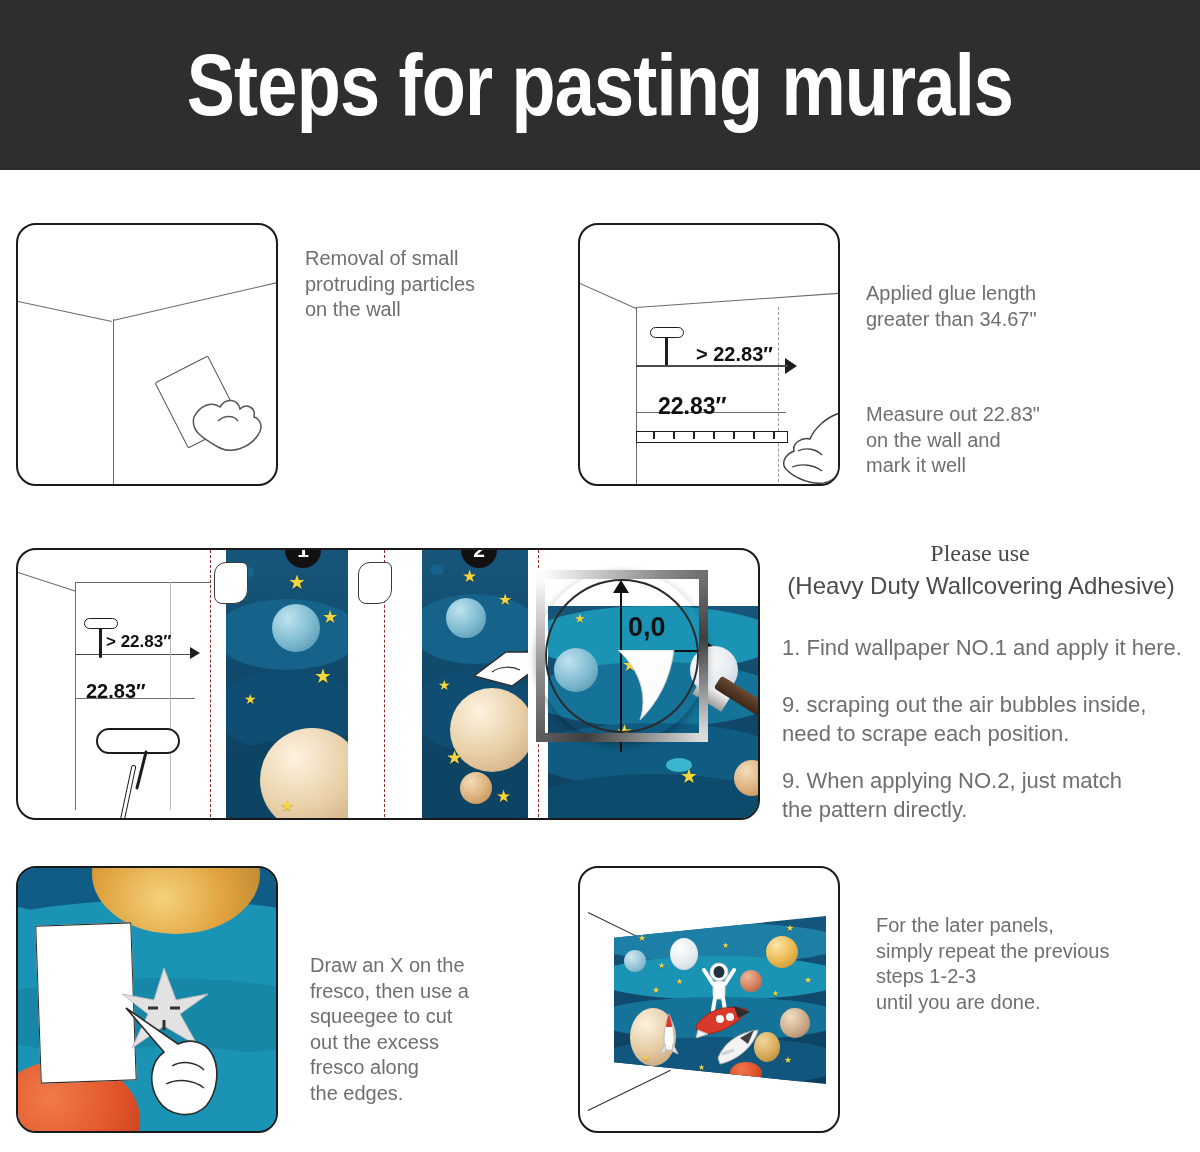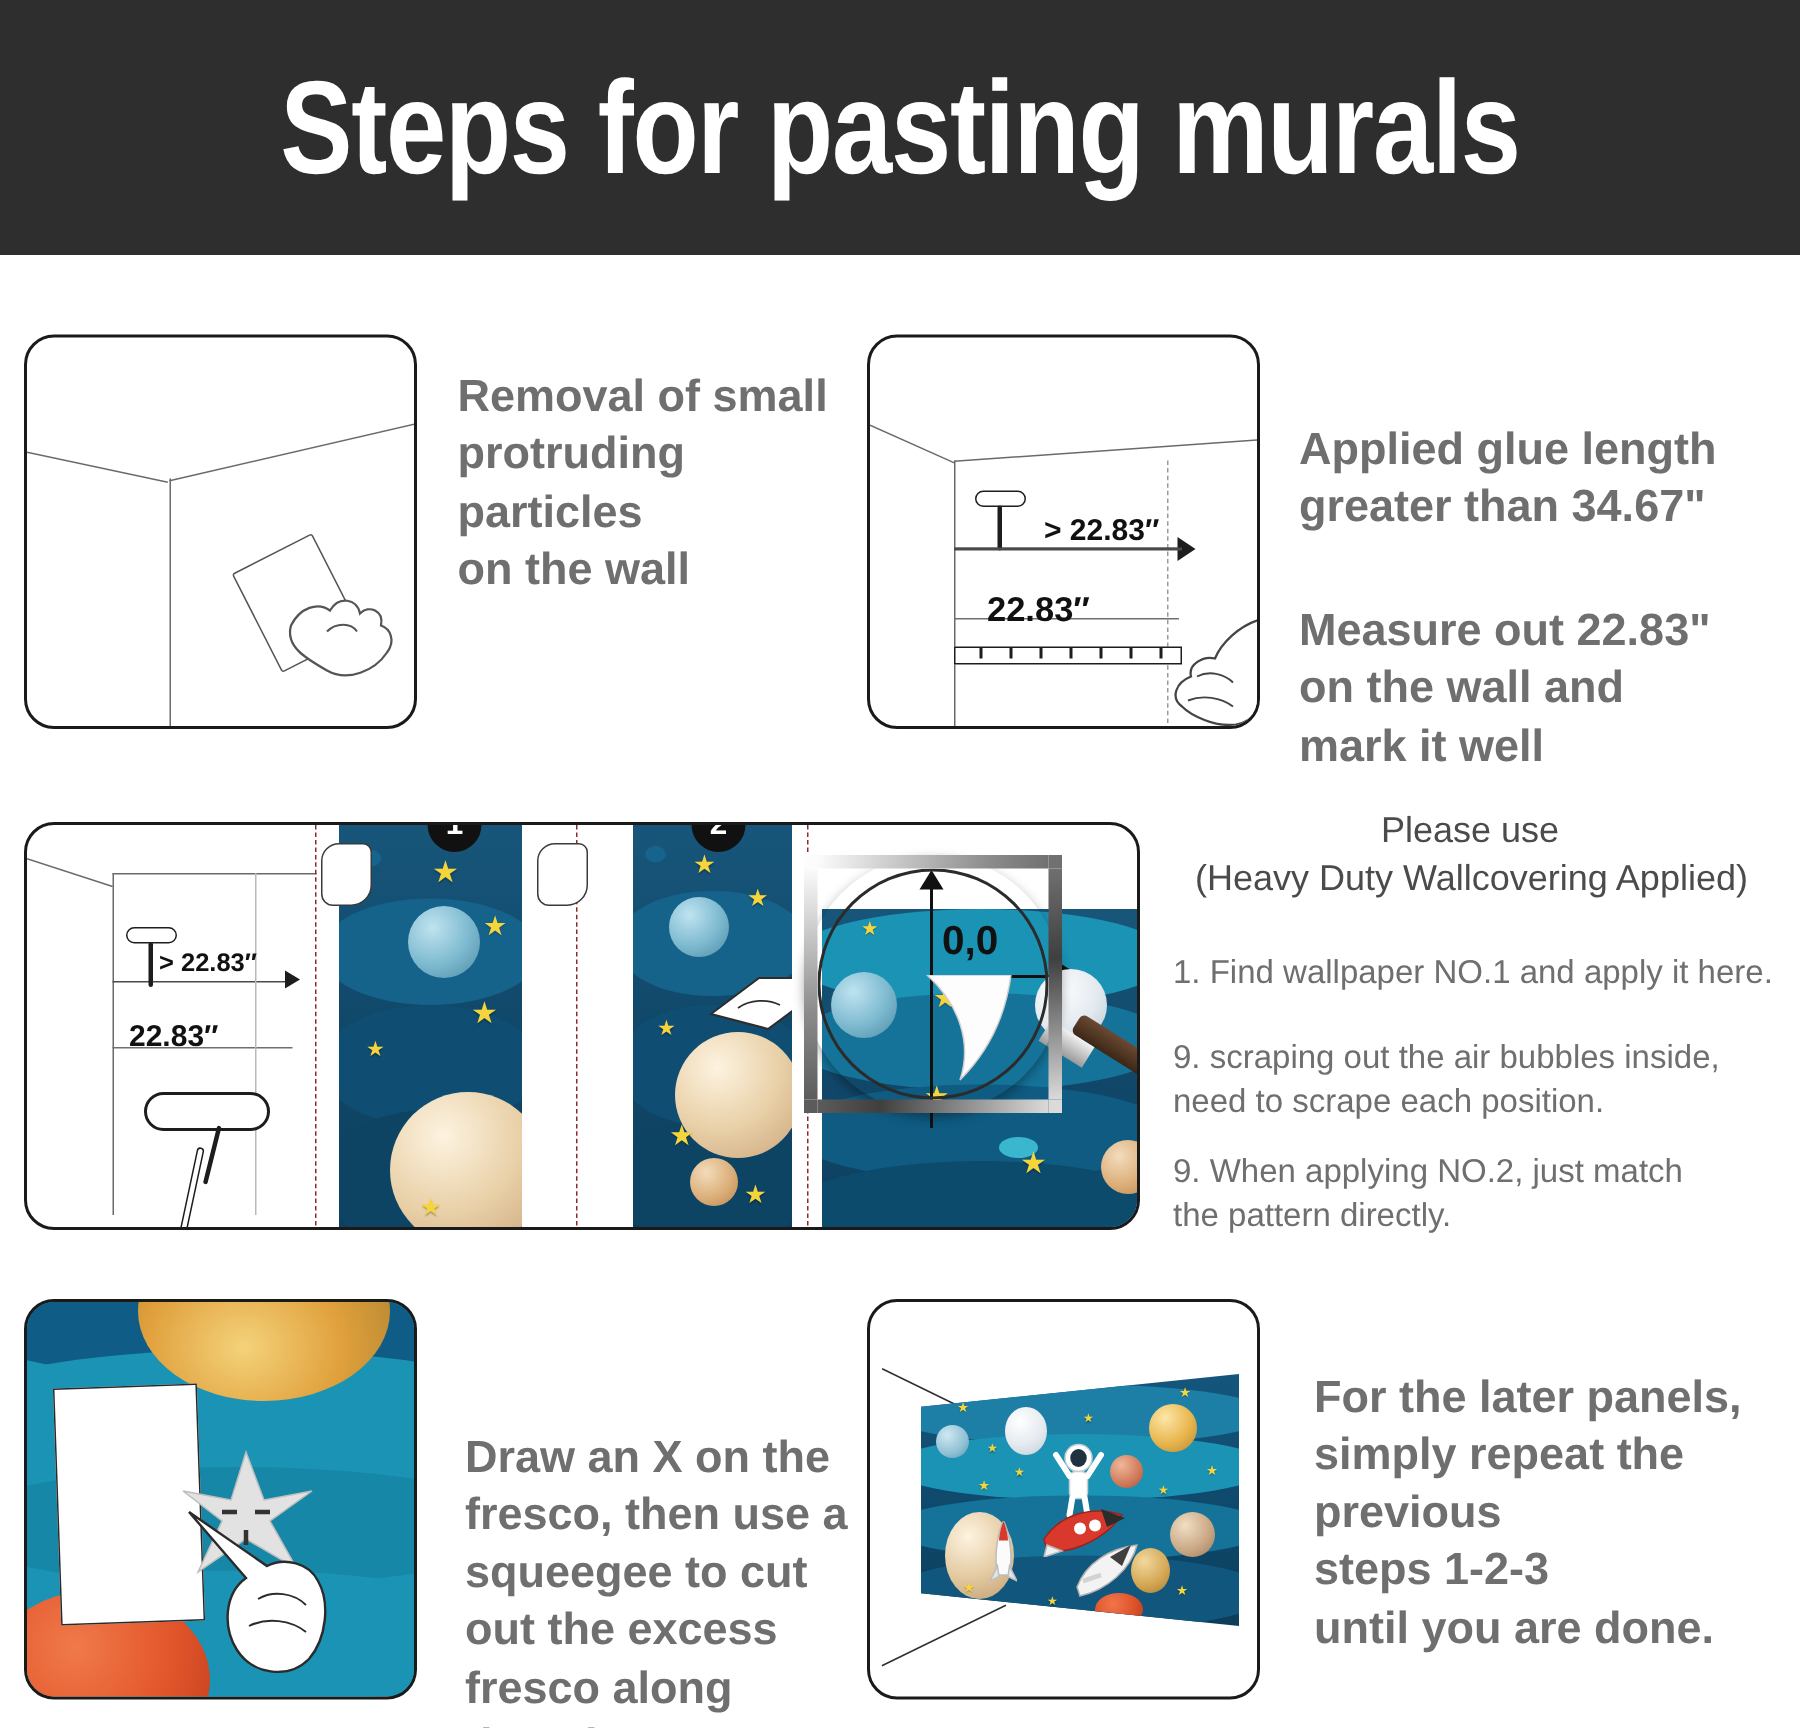--- a/index.html
+++ b/index.html
@@ -23,23 +23,22 @@
     letter-spacing:-1px; transform:scaleX(0.82); transform-origin:center center;
     white-space:nowrap;
   }
 
   
   .panel{
     position:absolute; border:2px solid #1a1a1a; border-radius:20px;
     background:#ffffff; overflow:hidden;
   }
   .cap{
-    position:absolute; color:#6f6f6f; font-size:30px; line-height:1.28;
+    position:absolute; color:#6f6f6f; font-size:20px; line-height:1.28;
     white-space:pre-line;
-    font-weight:bold;
   }
 
   
   .ln{ position:absolute; background:#3a3a3a; }
 
   
   #p1{ left:16px; top:223px; width:262px; height:263px; }
   #p1 .w-left{ position:absolute; left:0; top:76px; width:96px; height:1px;
     background:#6a6a6a; transform:rotate(12deg); transform-origin:left center; }
   #p1 .w-right{ position:absolute; left:95px; top:95px; width:176px; height:1px;
@@ -296,22 +295,22 @@
   <div class="arrow-up" style="left:595px; top:30px;"></div>
   <div class="arrow-right" style="left:690px; top:93px;"></div>
   <div class="numlab" style="left:610px; top:62px; font-size:27px; z-index:14;">0,0</div>
   <svg class="ico" style="left:596px;top:100px;width:86px;height:104px;z-index:11" viewBox="0 0 86 104">
     <path d="M4 0 L60 0 C56 30 44 52 26 70 C34 46 26 20 4 0 Z" fill="#fdfdfd" stroke="#cfcfcf" stroke-width="1"></path>
   </svg>
   <div class="planet" style="left:672px; top:96px; width:48px; height:48px; border-radius:50%;
        background:radial-gradient(circle at 36% 30%,#ffffff,#e2e9ef 55%,#b9c6cf); z-index:7;"></div>
 </div>
 
-<div class="instr-head" style="left:780px; top:540px; width:400px;">Please use</div>
-<div class="instr-head" style="left:766px; top:572px; width:430px;">(Heavy Duty Wallcovering Applied)</div>
+<div class="instr-head" style="left:780px; top:540px; width:400px;font-family:Liberation Serif, serif;">Please use</div>
+<div class="instr-head" style="left:766px; top:572px; width:430px;">(Heavy Duty Wallcovering Adhesive)</div>
 <div class="instr-item" style="left:782px; top:634px; width:410px;">1. Find wallpaper NO.1 and apply it here.</div>
 <div class="instr-item" style="left:782px; top:691px; width:410px;">9. scraping out the air bubbles inside,
 need to scrape each position.</div>
 <div class="instr-item" style="left:782px; top:767px; width:410px;">9. When applying NO.2, just match
 the pattern directly.</div>
 
 <div class="panel" id="p4">
   <div class="tealwave" style="top:-14%;height:34%;background:#0f5d86;"></div>
   <div class="tealwave" style="top:12%;height:30%;background:#1b93b4;"></div>
   <div class="tealwave" style="top:42%;height:30%;background:#1787a8;"></div>

